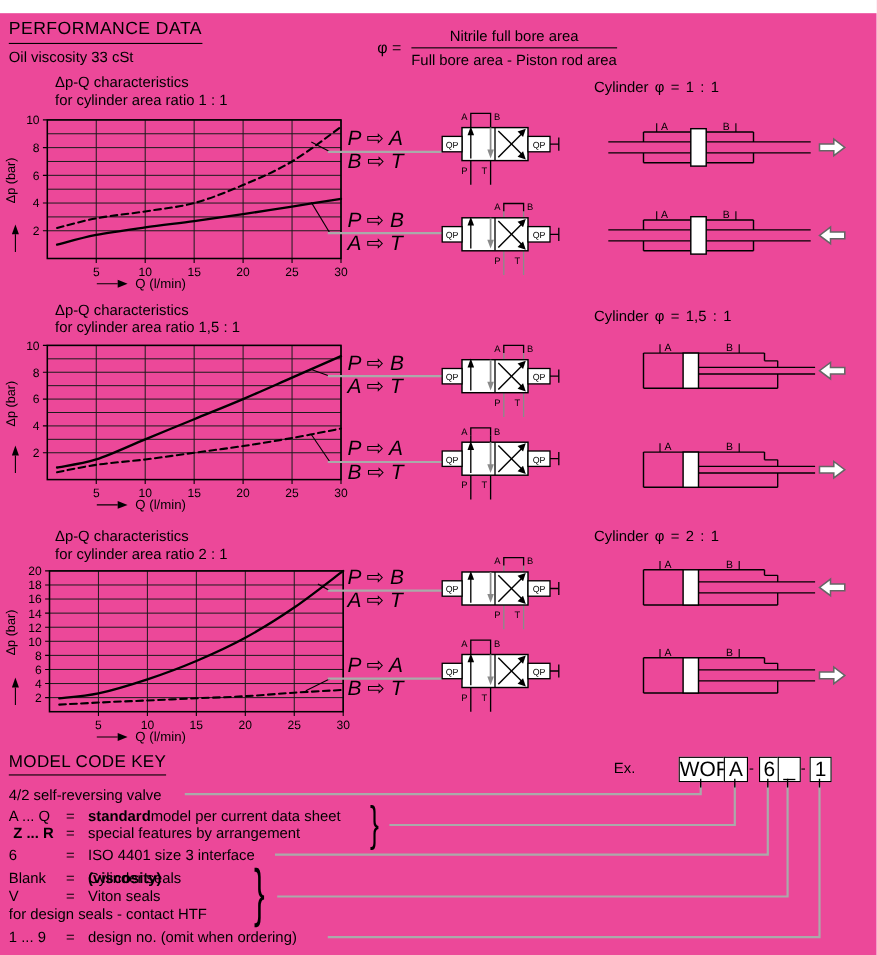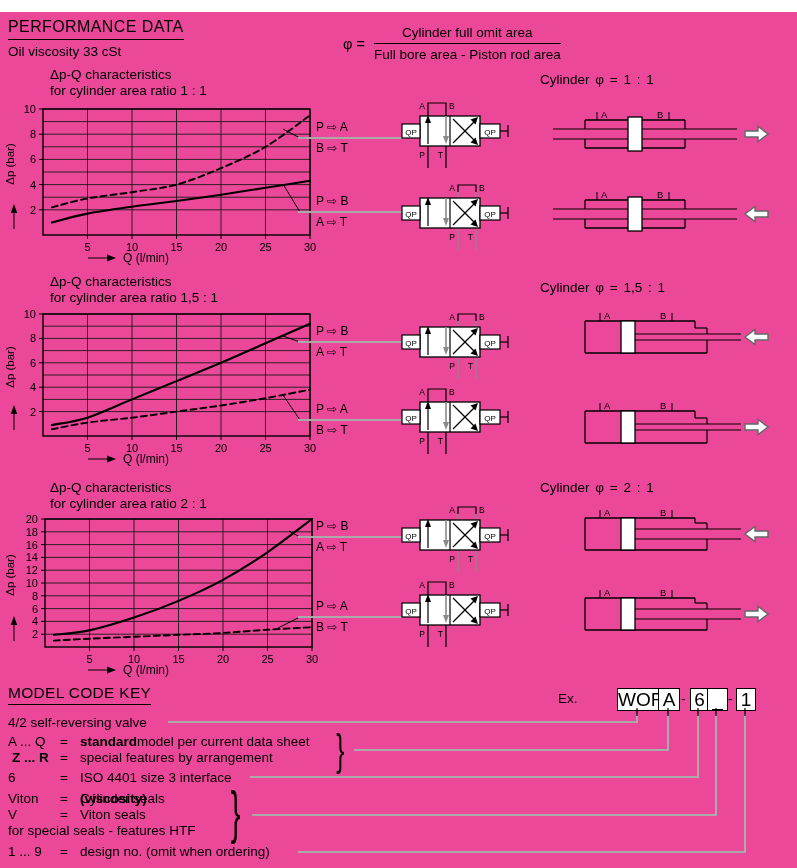--- a/index.html
+++ b/index.html
@@ -10,21 +10,21 @@
       padding-bottom:3px;display:inline-block;}
   .sub{left:8px;top:32px;font-size:13.5px;}
   .formula{left:343px;top:13px;display:flex;align-items:center;gap:9px;font-size:13.5px;}
   .formula .phi{font-size:14.5px;}
   .frac{display:inline-flex;flex-direction:column;text-align:center;}
   .frac .num{border-bottom:1.4px solid #000;padding:0 8px 3px 8px;}
   .frac .den{padding-top:3px;}
   .row{left:0;width:797px;}
   .row svg{position:absolute;left:0;top:0;}
   .rtitle{font-size:13.5px;line-height:16px;}
-  .clabel{font-size:12px;width:60px;line-height:16px;white-space:nowrap;}
+  .clabel{font-size:19px;width:60px;line-height:16px;white-space:nowrap;font-style:italic;}
   .ctitle{font-size:13.5px;word-spacing:2px;white-space:nowrap;}
   svg text{fill:#000;font-family:"Liberation Sans","DejaVu Sans",sans-serif;}
   .grid{stroke:#1a1a1a;stroke-width:.9;}
   .axisbox{fill:none;stroke:#000;stroke-width:1.4;}
   .ax{stroke:#000;stroke-width:1;}
   .curve{fill:none;stroke:#000;stroke-width:2.1;stroke-linecap:round;}
   .dashed{stroke-width:1.9;stroke-dasharray:6 4;}
   .mch{left:8px;top:672px;font-size:15.5px;letter-spacing:.3px;border-bottom:1.5px solid #000;
        padding-bottom:2px;display:inline-block;}
   .exlabel{left:558px;top:679px;font-size:13.5px;}
@@ -36,21 +36,21 @@
 </style>
 </head>
 <body>
 
 <div class="page">
   <div class="abs h1">PERFORMANCE DATA</div>
   <div class="abs sub">Oil viscosity 33 cSt</div>
   <div class="abs formula">
     <span class="phi">φ =</span>
     <span class="frac">
-      <span class="num">Cylinder full omit area</span>
+      <span class="num">Nitrile full bore area</span>
       <span class="den">Full bore area  -  Piston rod area</span>
     </span>
   </div>
 
   <div id="rows">
       <div class="abs row" style="top: 55px; height: 207px;">
         <svg width="797" height="207">
           <line x1="43" y1="142.8" x2="310" y2="142.8" class="grid"></line>
           <line x1="43" y1="130.2" x2="310" y2="130.2" class="grid"></line>
           <line x1="43" y1="117.6" x2="310" y2="117.6" class="grid"></line>
@@ -543,33 +543,33 @@
         </span>
       </div>
       <div class="mcline">
         <span style="left: 8px; top: 758px;">6</span>
         <span style="left: 60px; top: 758px;">=</span>
         <span style="left: 80px; top: 758px;">
           <span>ISO 4401 size 3 interface</span>
         </span>
       </div>
       <div class="mcline">
-        <span style="left: 8px; top: 779px;">Viton</span>
+        <span style="left: 8px; top: 779px;">Blank</span>
         <span style="left: 60px; top: 779px;">=</span>
         <span style="left: 80px; top: 779px;"><span>Cylinder seals </span><b>(viscosity)</b></span>
       </div>
       <div class="mcline">
         <span style="left: 8px; top: 795px;">V</span>
         <span style="left: 60px; top: 795px;">=</span>
         <span style="left: 80px; top: 795px;">
           <span>Viton seals</span>
         </span>
       </div>
       <div class="mcline">
-        <span style="left: 8px; top: 811px;">for special seals - features HTF</span>
+        <span style="left: 8px; top: 811px;">for design seals - contact HTF</span>
       </div>
       <div class="mcline">
         <span style="left: 8px; top: 832px;">1 ... 9</span>
         <span style="left: 60px; top: 832px;">=</span>
         <span style="left: 80px; top: 832px;">
           <span>design no. (omit when ordering)</span>
         </span>
       </div>
       <div class="brace" style="left: 333px; top: 716px; font-size: 44px; transform: scaleX(0.55);">}</div>
       <div class="brace" style="left: 226px; top: 771px; font-size: 58px; transform: scaleX(0.5);">}</div>

